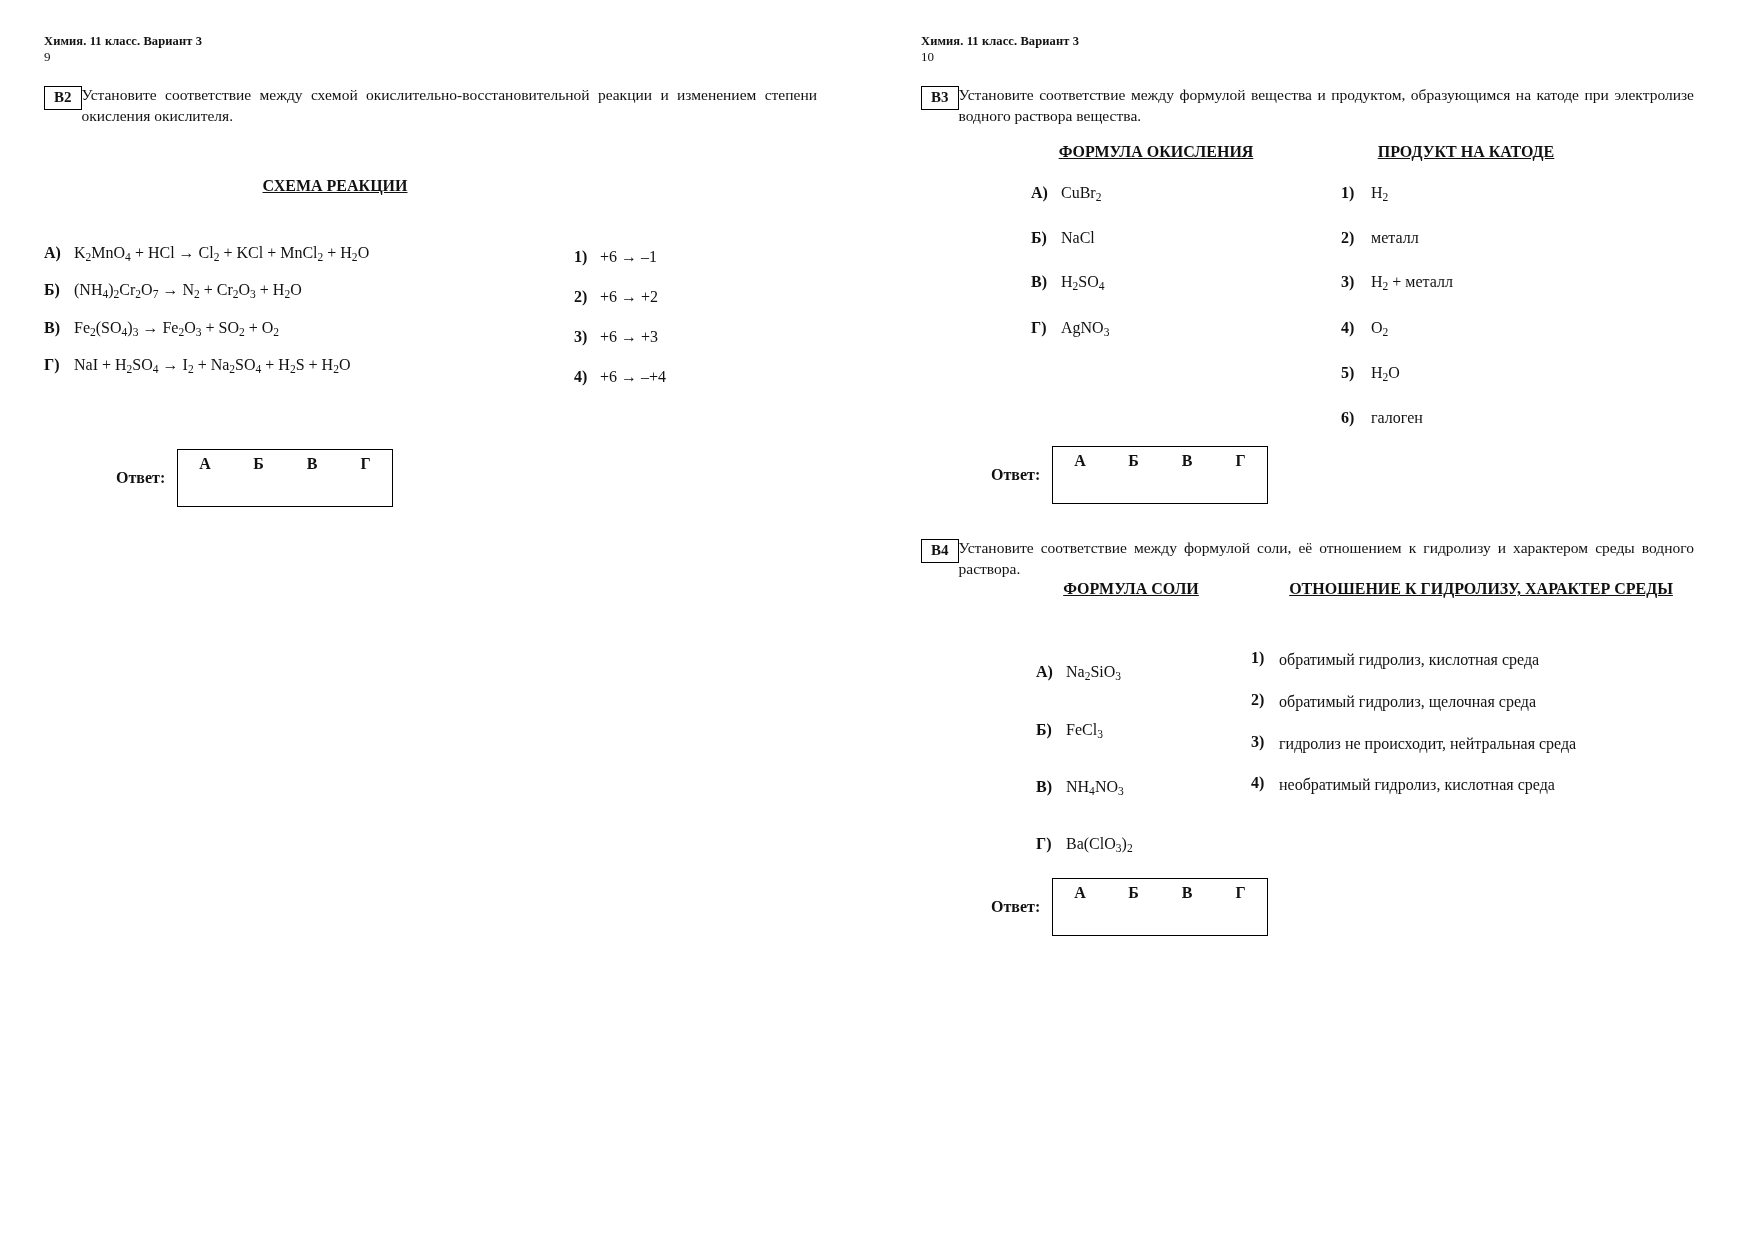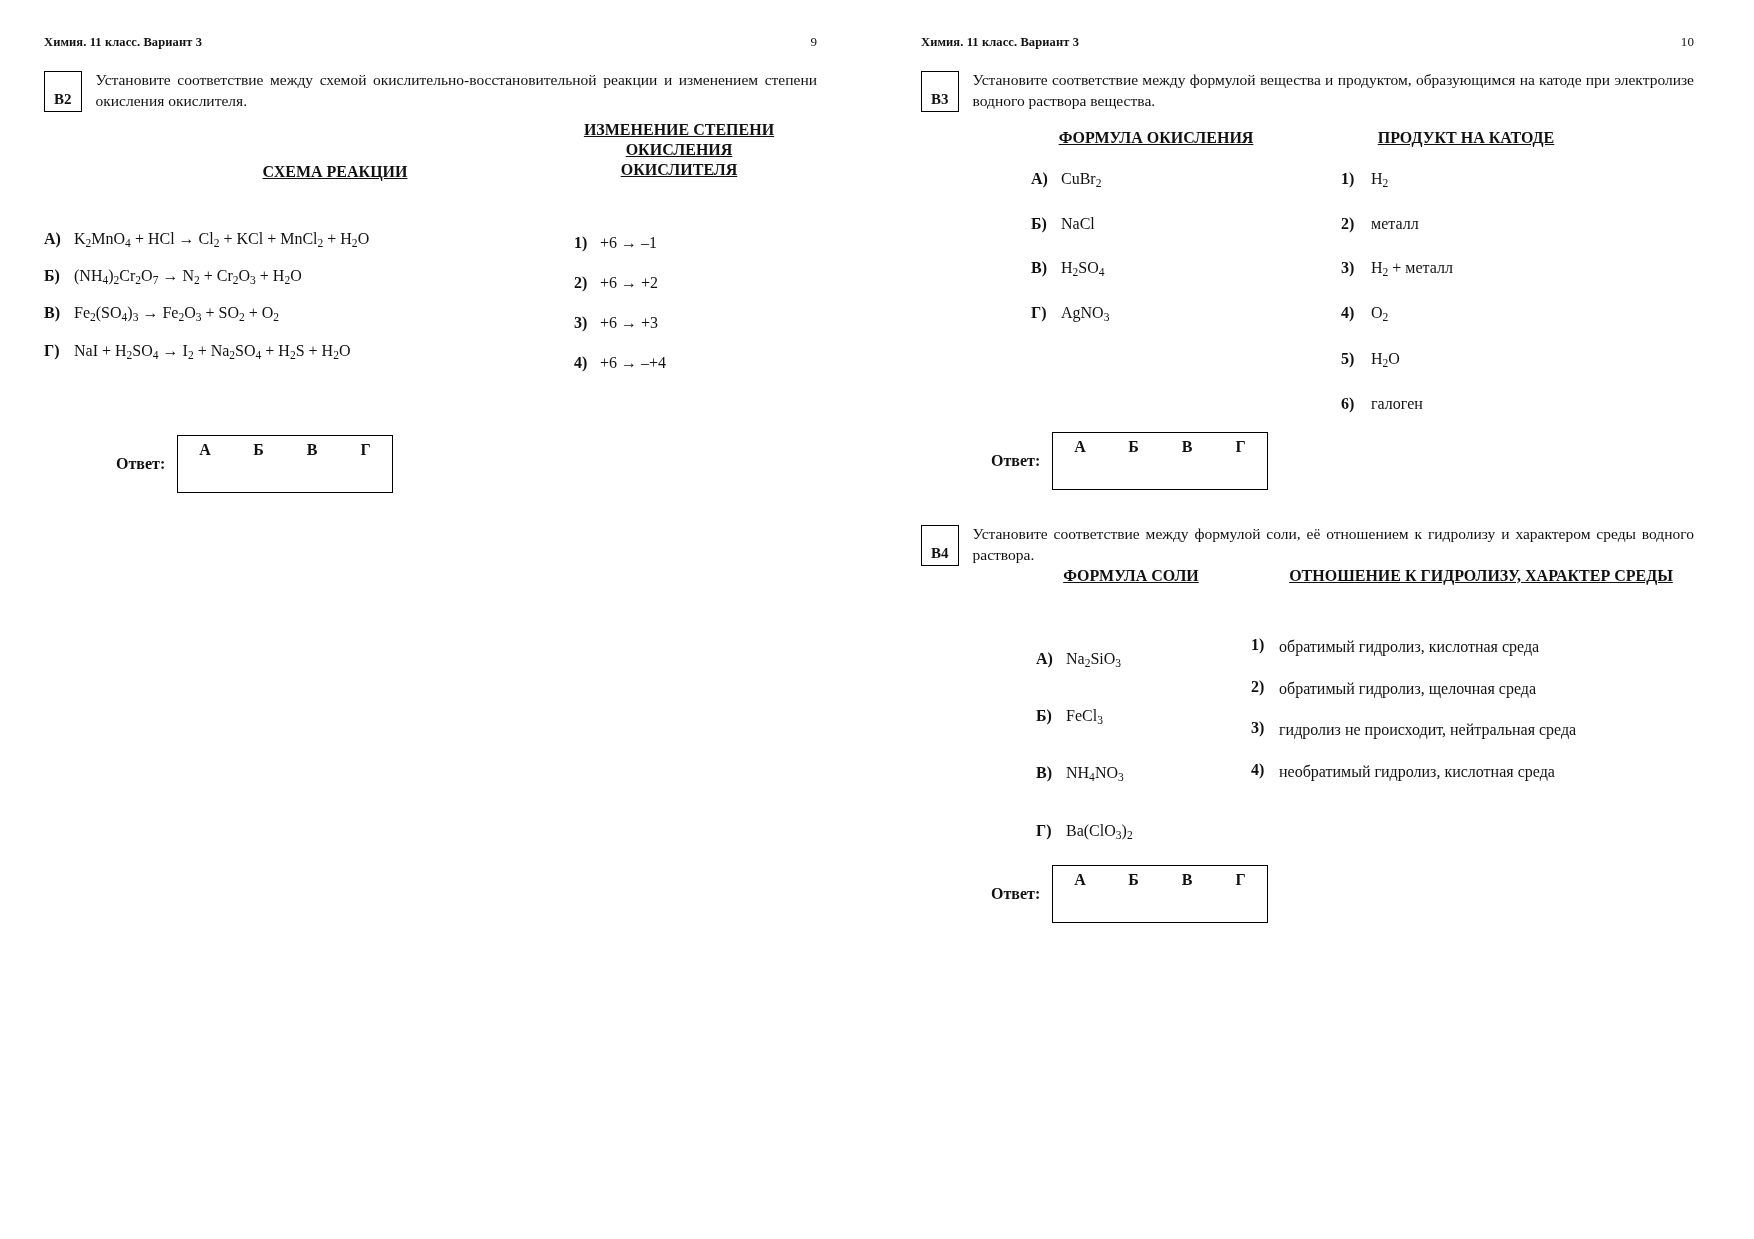--- a/index.html
+++ b/index.html
@@ -26,40 +26,41 @@
   .page-right { left: 877px; padding: 34px 60px 0 44px; }
 
   .runhead {
     display: flex;
     justify-content: space-between;
     align-items: baseline;
     font-size: 12.5px;
     font-weight: bold;
     letter-spacing: .1px;
     margin-bottom: 20px;
+    flex-direction: column;
   }
   .runhead .pageno { font-weight: normal; font-size: 13px; }
 
   .task {
     position: relative;
     margin-bottom: 10px;
   }
   .task-head {
     display: flex;
     align-items: flex-start;
   }
   .task-code {
     flex: 0 0 auto;
     border: 1.6px solid #000;
     font-weight: bold;
     font-size: 15px;
     font-family: "Liberation Serif", serif;
-    padding: 20px 9px 4px;
+    padding: 3px 9px 4px;
     line-height: 1;
-    margin-right: 14px;
+    margin-right: 0;
     margin-top: 1px;
   }
   .task-text {
     flex: 1 1 auto;
     font-size: 15.5px;
     line-height: 1.33;
     text-align: justify;
     text-justify: inter-word;
   }
   .col-head-title {
@@ -180,21 +181,20 @@
   </div>
 
   <div class="task">
     <div class="task-head">
       <div class="task-code">В2</div>
       <div class="task-text">Установите соответствие между схемой окислительно-восстановительной реакции и изменением степени окисления окислителя.</div>
     </div>
 
     <div class="b2-head">
       <div class="col-head-title left-title">СХЕМА РЕАКЦИИ</div>
-      <div class="col-head-title right-title">ИЗМЕНЕНИЕ СТЕПЕНИ ОКИСЛЕНИЯ ОКИСЛИТЕЛЯ</div>
     </div>
 
     <div class="b2-body">
       <div class="left-items">
         <div class="item-row">
           <span class="item-label">А)</span>
           <span class="item-body">K<sub>2</sub>MnO<sub>4</sub> + HCl → Cl<sub>2</sub> + KCl + MnCl<sub>2</sub> + H<sub>2</sub>O</span>
         </div>
         <div class="item-row">
           <span class="item-label">Б)</span>

